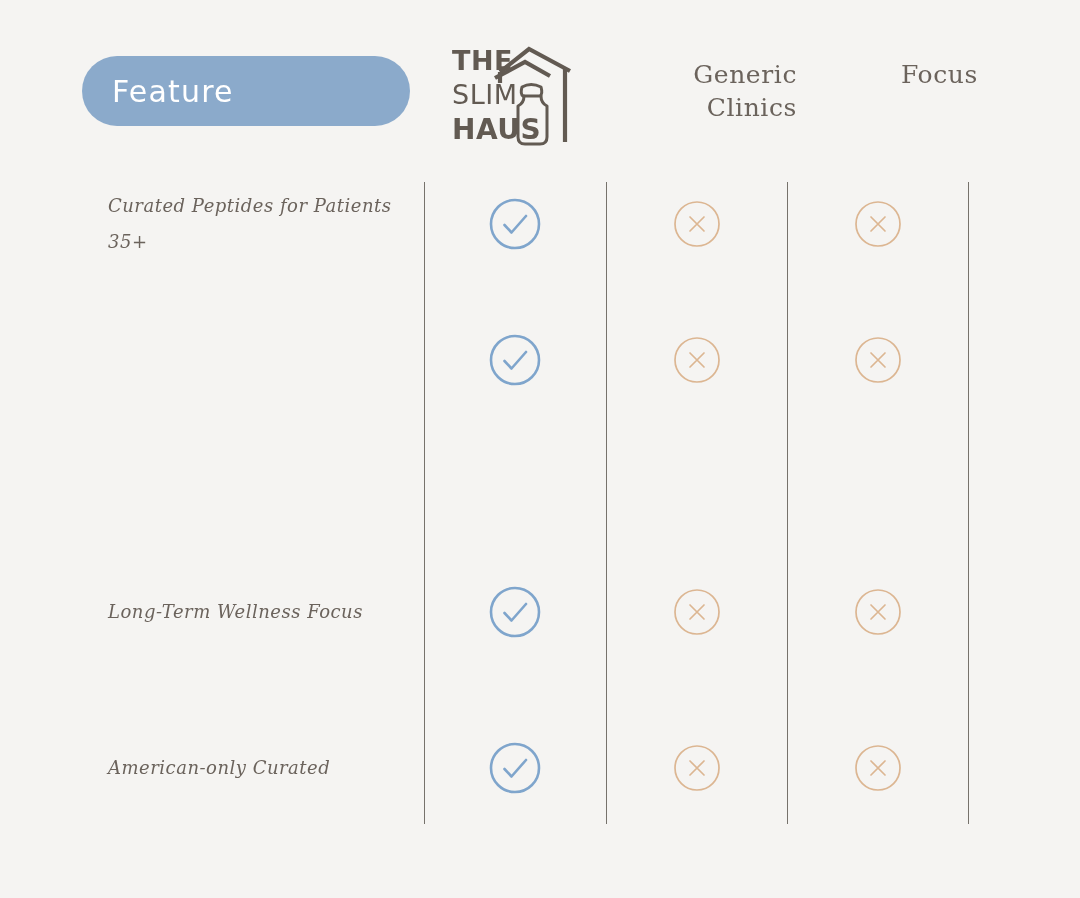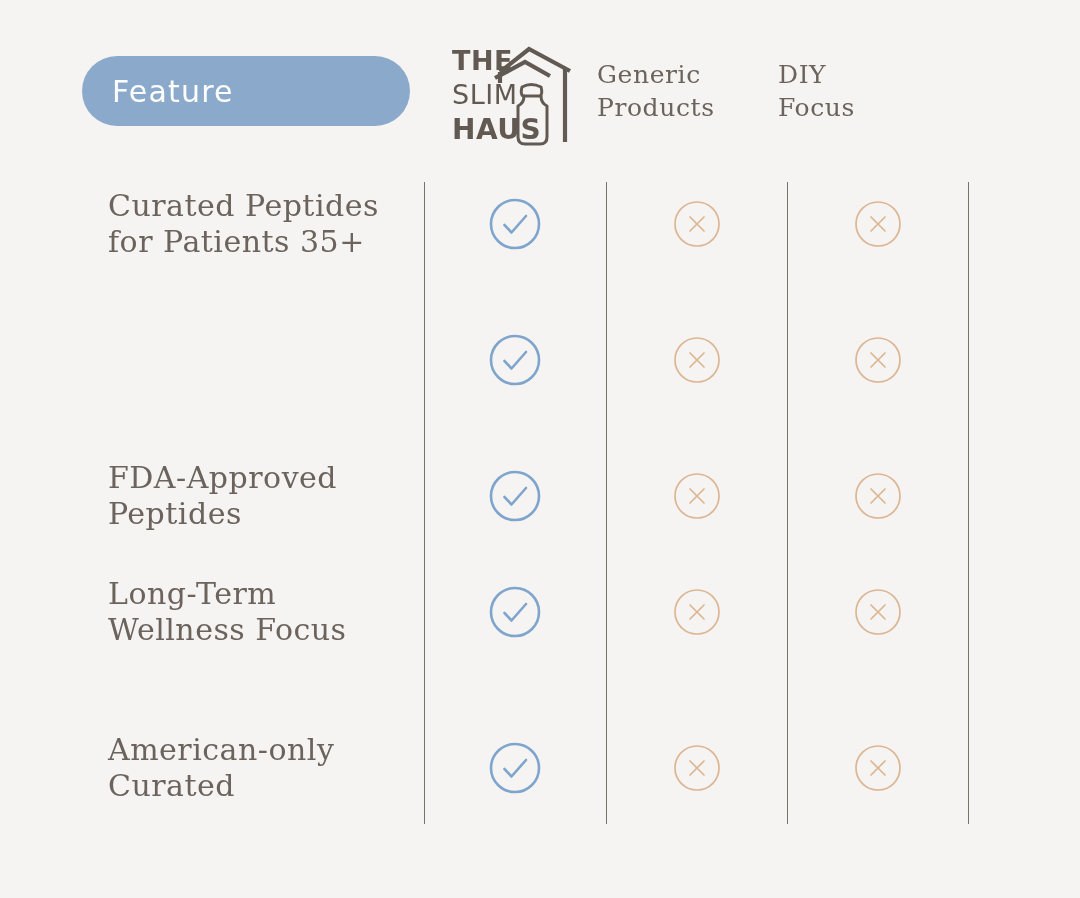--- a/index.html
+++ b/index.html
@@ -55,21 +55,21 @@
     top: 38px;
     width: 124px;
     height: 112px;
   }
   .brand-logo svg { display: block; }
 
   .col-header {
     position: absolute;
     top: 58px;
     width: 200px;
-    text-align: left;
+    text-align: right;
     color: #6b635c;
     font-size: 25px;
     line-height: 33px;
     font-weight: 400;
     letter-spacing: 0.6px;
     font-family: "DejaVu Serif", serif;
   }
   .col-header .line { display: block; }
   #col-header-generic { left: 597px; }
   #col-header-diy     { left: 778px; }
@@ -103,25 +103,26 @@
 
   .row-label {
     position: absolute;
     left: 108px;
     top: 0;
     width: 300px;
     height: 136px;
     display: flex;
     align-items: center;
     color: #6b635c;
-    font-size: 30px;
+    font-size: 18px;
     line-height: 36px;
     font-weight: 400;
     letter-spacing: 0.5px;
     font-family: "DejaVu Serif", serif;
+    font-style: italic;
   }
 
   .cell {
     position: absolute;
     top: 0;
     width: 180px;
     height: 136px;
     display: flex;
     align-items: center;
     justify-content: center;
@@ -164,25 +165,24 @@
         <g fill="#625a52" font-family="DejaVu Sans, sans-serif">
           <text x="0" y="32" font-size="27" font-weight="700" letter-spacing="0.5">THE</text>
           <text x="0" y="66" font-size="27" font-weight="400" letter-spacing="0.5">SLIM</text>
           <text x="0" y="101" font-size="28" font-weight="700" letter-spacing="0.5">HAUS</text>
         </g>
       </svg>
     </div>
 
     <div class="col-header" id="col-header-generic">
       <span class="line">Generic</span>
-      <span class="line">Products</span>
+      <span class="line">Clinics</span>
     </div>
 
     <div class="col-header" id="col-header-diy">
-      <span class="line">DIY</span>
       <span class="line">Focus</span>
     </div>
   </div>
 
   <div class="divider" id="divider-1"></div>
   <div class="divider" id="divider-2"></div>
   <div class="divider" id="divider-3"></div>
   <div class="divider" id="divider-4"></div>
 
   <div class="row" id="row-0">
@@ -221,41 +221,20 @@
       </svg>
     </div>
     <div class="cell cell-diy">
       <svg class="mark" width="52" height="52" viewBox="0 0 52 52">
         <circle cx="26" cy="26" r="22" fill="none" stroke="#dcb692" stroke-width="1.7"></circle>
         <path d="M19 19 L33 33 M33 19 L19 33" fill="none" stroke="#dcb692" stroke-width="1.7" stroke-linecap="round"></path>
       </svg>
     </div>
   </div>
 
-  <div class="row" id="row-2">
-    <div class="row-label">FDA-Approved Peptides</div>
-    <div class="cell cell-brand">
-      <svg class="mark" width="58" height="58" viewBox="0 0 58 58">
-        <circle cx="29" cy="29" r="24" fill="none" stroke="#7fa5cc" stroke-width="2.6"></circle>
-        <path d="M18.5 30 L25.5 37.5 L40 21" fill="none" stroke="#7fa5cc" stroke-width="2.6" stroke-linecap="round" stroke-linejoin="round"></path>
-      </svg>
-    </div>
-    <div class="cell cell-generic">
-      <svg class="mark" width="52" height="52" viewBox="0 0 52 52">
-        <circle cx="26" cy="26" r="22" fill="none" stroke="#dcb692" stroke-width="1.7"></circle>
-        <path d="M19 19 L33 33 M33 19 L19 33" fill="none" stroke="#dcb692" stroke-width="1.7" stroke-linecap="round"></path>
-      </svg>
-    </div>
-    <div class="cell cell-diy">
-      <svg class="mark" width="52" height="52" viewBox="0 0 52 52">
-        <circle cx="26" cy="26" r="22" fill="none" stroke="#dcb692" stroke-width="1.7"></circle>
-        <path d="M19 19 L33 33 M33 19 L19 33" fill="none" stroke="#dcb692" stroke-width="1.7" stroke-linecap="round"></path>
-      </svg>
-    </div>
-  </div>
 
   <div class="row" id="row-3">
     <div class="row-label">Long-Term Wellness Focus</div>
     <div class="cell cell-brand">
       <svg class="mark" width="58" height="58" viewBox="0 0 58 58">
         <circle cx="29" cy="29" r="24" fill="none" stroke="#7fa5cc" stroke-width="2.6"></circle>
         <path d="M18.5 30 L25.5 37.5 L40 21" fill="none" stroke="#7fa5cc" stroke-width="2.6" stroke-linecap="round" stroke-linejoin="round"></path>
       </svg>
     </div>
     <div class="cell cell-generic">

